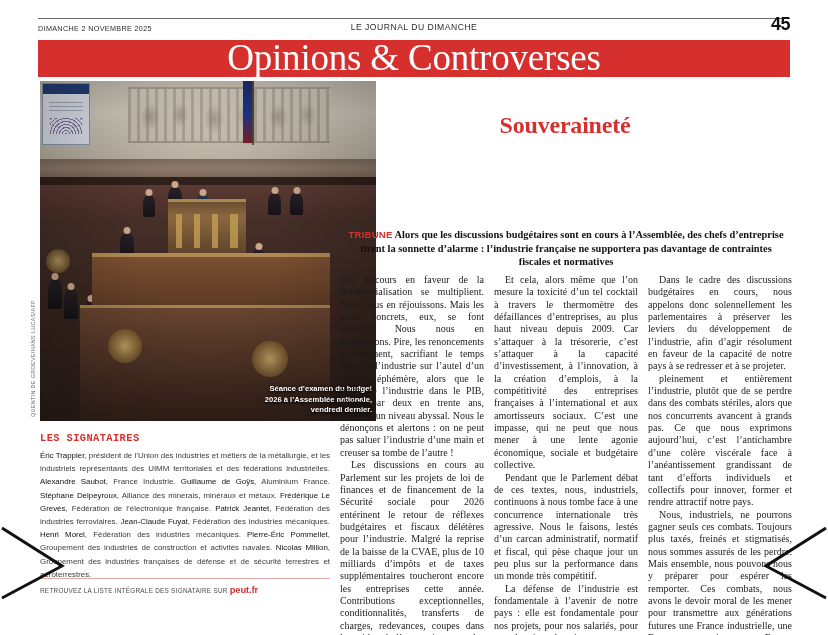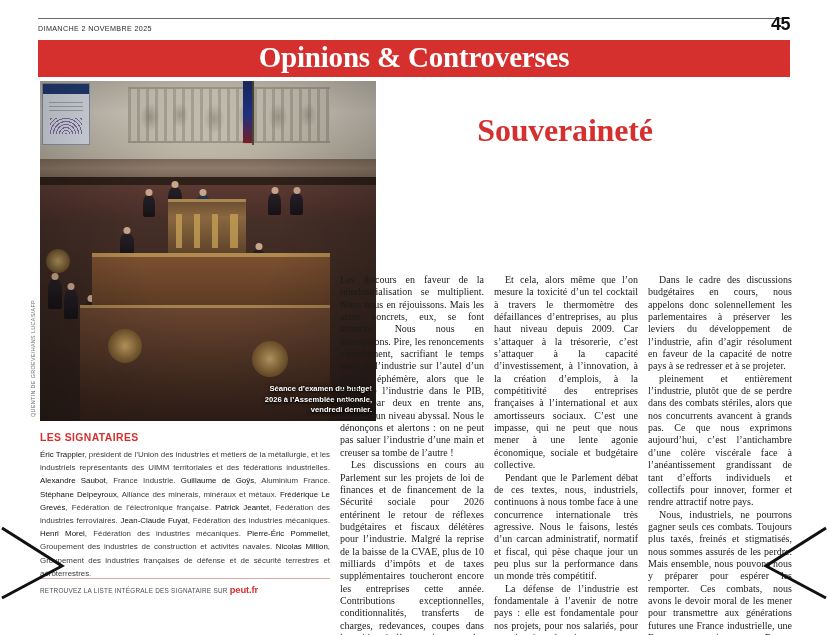--- a/index.html
+++ b/index.html
@@ -79,22 +79,22 @@
     top: 40px;
     width: 752px;
     height: 37px;
     background: #d5302e;
     display: flex;
     align-items: center;
     justify-content: center;
   }
   .banner-title {
     font-family: "Liberation Serif", serif;
-    font-weight: 700;
-    font-size: 29px;
+    font-weight: 400;
+    font-size: 37px;
     color: #ffffff;
     letter-spacing: -0.2px;
     line-height: 1;
     transform: translateY(-1px);
   }
 
   
   .photo-wrap {
     position: absolute;
     left: 40px;
@@ -268,21 +268,21 @@
   }
 
   
   .signataires {
     position: absolute;
     left: 40px;
     top: 432px;
     width: 290px;
   }
   .sig-title {
-    font-family: Liberation Sans, sans-serif;
+    font-family: Liberation Mono, monospace;
     font-weight: 700;
     font-size: 10.4px;
     letter-spacing: 0.4px;
     color: #d5302e;
     margin-bottom: 5px;
   }
   .sig-body {
     font-family: "Liberation Sans", sans-serif;
     font-size: 7.9px;
     line-height: 13.2px;
@@ -318,21 +318,21 @@
 
   
   .kicker {
     position: absolute;
     left: 340px;
     top: 112px;
     width: 450px;
     text-align: center;
     font-family: "Liberation Serif", serif;
     font-weight: 700;
-    font-size: 32px;
+    font-size: 24px;
     color: #d5302e;
     letter-spacing: -0.2px;
   }
   .headline {
     position: absolute;
     left: 338px;
     top: 140px;
     width: 456px;
     text-align: center;
     font-family: "Liberation Serif", serif;
@@ -393,20 +393,21 @@
   .crop svg { display:block; }
 </style>
 </head>
 <body>
 
 <div class="page">
 
   <div class="masthead">
     <div class="masthead-row">
       <div class="masthead-date">DIMANCHE 2 NOVEMBRE 2025</div>
+      <div class="masthead-paper">LE JOURNAL DU DIMANCHE</div>
       <div class="masthead-pagenum">45</div>
     </div>
   </div>
 
   <div class="banner">
     <div class="banner-title">Opinions &amp; Controverses</div>
   </div>
 
   <div class="photo-wrap">
     <div class="photo">
@@ -463,20 +464,24 @@
       <div class="ph-vignette"></div>
     </div>
 
     <div class="caption">Séance d’examen du budget 2026 à l’Assemblée nationale, vendredi dernier.</div>
   </div>
 
   <div class="photo-credit">QUENTIN DE GROEVE/HANS LUCAS/AFP</div>
 
   <div class="kicker">Souveraineté</div>
 
+  <div class="standfirst">
+    <span class="tribune">TRIBUNE</span>
+    <span>Alors que les discussions budgétaires sont en cours à l’Assemblée, des chefs d’entreprise tirent la sonnette d’alarme : l’industrie française ne supportera pas davantage de contraintes fiscales et normatives</span>
+  </div>
 
   <div class="cols">
     <div class="col">
         <p class="first">Les discours en faveur de la réindustrialisation se multiplient. Nous nous en réjouissons. Mais les actes concrets, eux, se font attendre. Nous nous en désespérons. Pire, les renoncements s’enchaînent, sacrifiant le temps long de l’industrie sur l’autel d’un présent éphémère, alors que le poids de l’industrie dans le PIB, divisé par deux en trente ans, stagne à un niveau abyssal. Nous le dénonçons et alertons : on ne peut pas saluer l’industrie d’une main et creuser sa tombe de l’autre !</p>
         <p>Les discussions en cours au Parlement sur les projets de loi de finances et de financement de la Sécurité sociale pour 2026 entérinent le retour de réflexes budgétaires et fiscaux délétères pour l’industrie. Malgré la reprise de la baisse de la CVAE, plus de 10 milliards d’impôts et de taxes supplémentaires toucheront encore les entreprises cette année. Contributions exceptionnelles, conditionnalités, transferts de charges, redevances, coupes dans les aides à l’apprentissage : les mesures ciblant la trésorerie des entreprises s’accumulent.</p>
       </div>
     <div class="col">
         <p>Et cela, alors même que l’on mesure la toxicité d’un tel cocktail à travers le thermomètre des défaillances d’entreprises, au plus haut niveau depuis 2009. Car s’attaquer à la trésorerie, c’est s’attaquer à la capacité d’investissement, à l’innovation, à la création d’emplois, à la compétitivité des entreprises françaises à l’international et aux amortisseurs sociaux. C’est une impasse, qui ne peut que nous mener à une lente agonie économique, sociale et budgétaire collective.</p>
         <p>Pendant que le Parlement débat de ces textes, nous, industriels, continuons à nous tombe face à une concurrence internationale très agressive. Nous le faisons, lestés d’un carcan administratif, normatif et fiscal, qui pèse chaque jour un peu plus sur la performance dans un monde très compétitif.</p>
         <p>La défense de l’industrie est fondamentale à l’avenir de notre pays : elle est fondamentale pour nos projets, pour nos salariés, pour nos bassins de vie, pour notre modèle économique et social.</p>

